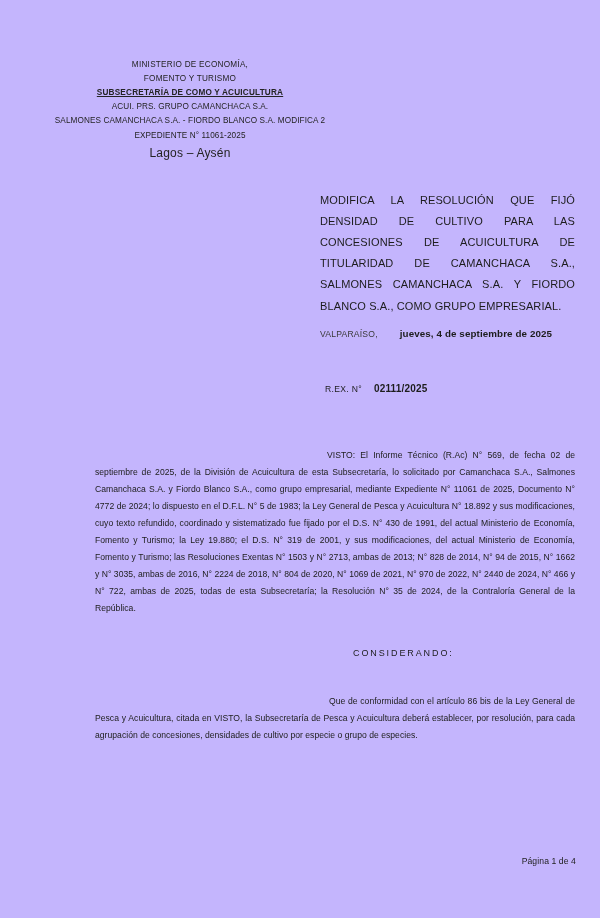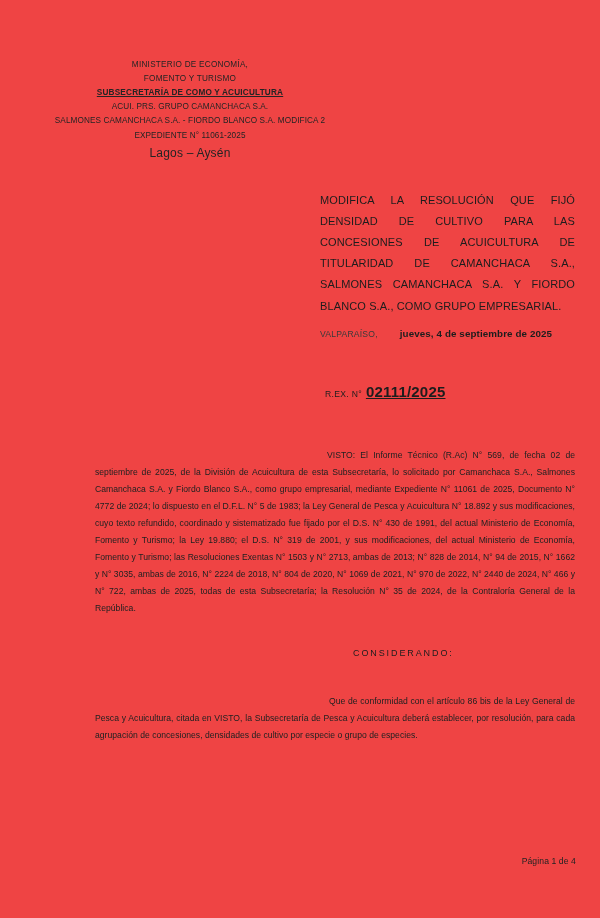--- a/index.html
+++ b/index.html
@@ -15,21 +15,21 @@
     color: #1a1a1a;
     position: relative;
     overflow: hidden;
   }
 
   .page {
     position: relative;
     width: 600px;
     height: 918px;
     box-sizing: border-box;
-    background: #ef4444;
+    background: #c4b5fd;
   }
 
   
   .doc-header {
     position: absolute;
     left: 40px;
     top: 58px;
     width: 300px;
     text-align: center;
     font-size: 8.2px;
@@ -96,24 +96,23 @@
     font-size: 9px;
     color: #1d1d1d;
     white-space: nowrap;
   }
   .resol-row .rex-label {
     letter-spacing: 0.3px;
     font-size: 8.6px;
   }
   .resol-row .rex-number {
     font-weight: bold;
-    font-size: 15px;
-    letter-spacing: 0.2px;
-    margin-left: 4px;
-    text-decoration: underline;
+    font-size: 10px;
+    letter-spacing: 0.2px;
+    margin-left: 12px;
   }
 
   
   .body-block {
     position: absolute;
     left: 95px;
     top: 447px;
     width: 480px;
   }
   .para {

